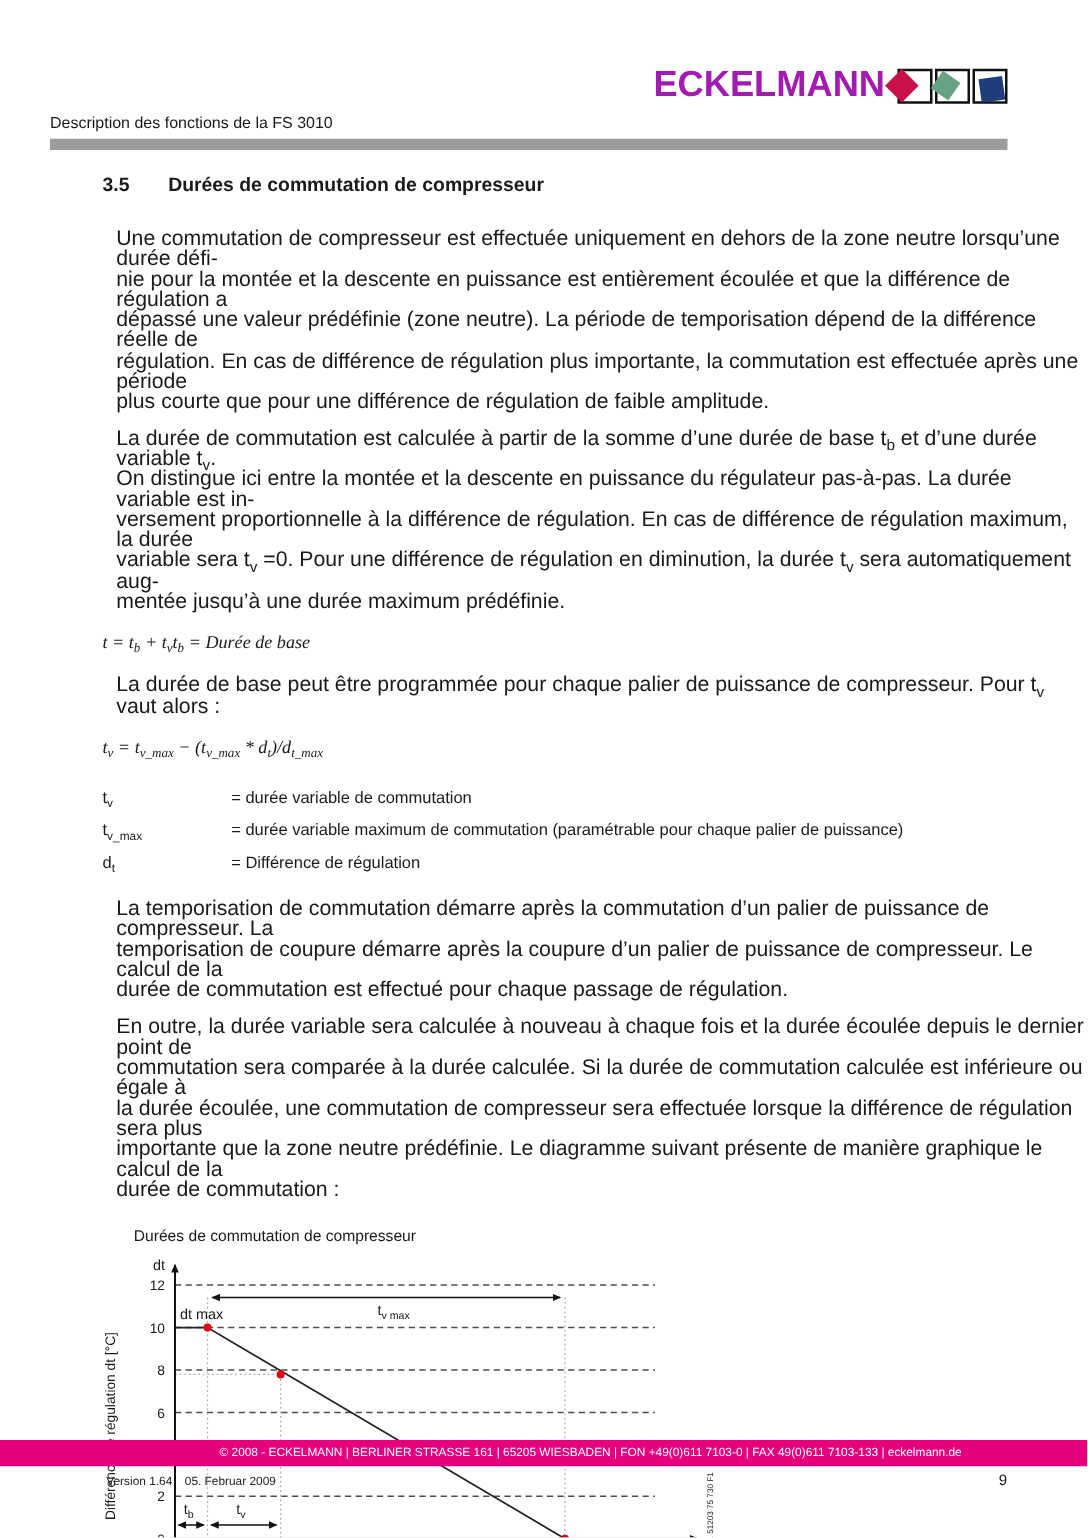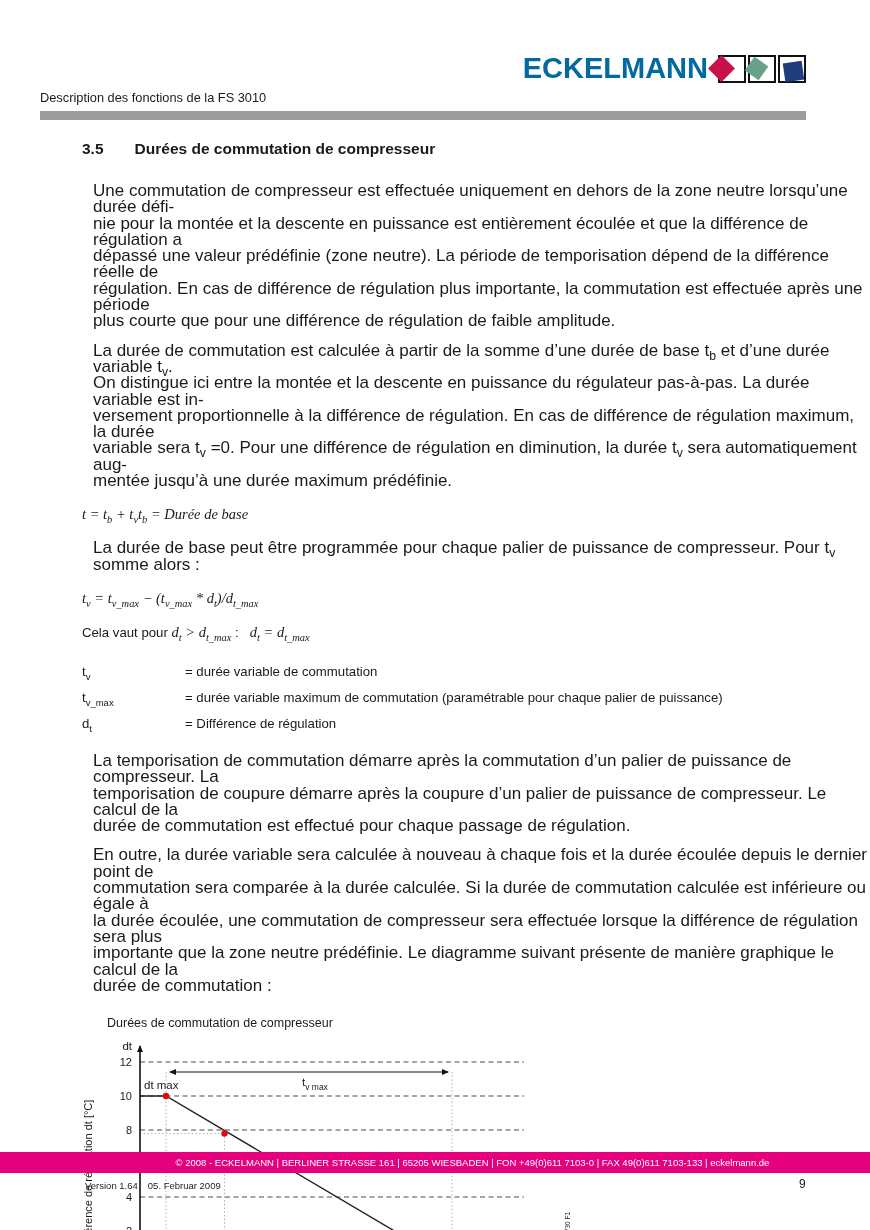--- a/index.html
+++ b/index.html
@@ -1,20 +1,20 @@
 <!DOCTYPE html>
 <html><head>
 <meta charset="utf-8">
 <style>
   html,body{margin:0;padding:0;background:#fff;}
   .page{position:relative;width:870px;height:1230px;background:#fff;overflow:hidden;
         font-family:"Liberation Sans",sans-serif;color:#1a1a1a;}
   
   .logo{position:absolute;top:52px;right:64px;display:flex;align-items:center;}
-  .logo-text{font-size:29px;font-weight:bold;letter-spacing:0px;color:#0369a1;margin-right:8px;}
+  .logo-text{font-size:29px;font-weight:bold;letter-spacing:0px;color:#a21caf;margin-right:8px;}
   .logo-mark{display:flex;}
   .lbox{position:relative;width:24px;height:24px;border:2px solid #111;margin-left:2px;background:#fff;}
   .dia{position:absolute;display:block;}
   .dia.red{width:19px;height:19px;background:#c8104b;transform:rotate(45deg);left:-8px;top:2px;}
   .dia.green{width:17px;height:17px;background:#68a286;transform:rotate(35deg);left:-2px;top:3px;}
   .dia.blue{width:19px;height:19px;background:#1f3c7b;transform:rotate(-8deg);left:4px;top:5px;}
   .header-title{position:absolute;left:40px;top:90px;font-size:12.8px;}
   .header-rule{position:absolute;left:40px;top:111px;width:766px;height:9px;background:#9c9c9c;}
   
   .content{position:absolute;left:82px;top:140px;width:788px;}
@@ -78,24 +78,23 @@
 On distingue ici entre la montée et la descente en puissance du régulateur pas-à-pas. La durée variable est in-
 versement proportionnelle à la différence de régulation. En cas de différence de régulation maximum, la durée
 variable sera t</span><sub>v</sub><span> =0. Pour une différence de régulation en diminution, la durée t</span><sub>v</sub><span> sera automatiquement aug-
 mentée jusqu’à une durée maximum prédéfinie.</span></p>
 
     <div class="formula-row">
       <span class="formula"><span>t = t</span><sub>b</sub><span> + t</span><sub>v</sub></span>
       <span class="formula formula-right"><span>t</span><sub>b</sub><span> = Durée de base</span></span>
     </div>
 
-    <p class="body"><span>La durée de base peut être programmée pour chaque palier de puissance de compresseur. Pour t</span><sub>v</sub><span> somme alors :</span></p>
+    <p class="body"><span>La durée de base peut être programmée pour chaque palier de puissance de compresseur. Pour t</span><sub>v</sub><span> vaut alors :</span></p>
 
     <div class="formula"><span>t</span><sub>v</sub><span> = t</span><sub>v_max</sub><span> − (t</span><sub>v_max</sub><span> * d</span><sub>t</sub><span>)/d</span><sub>t_max</sub></div>
-    <div class="formula"><span class="txt-n">Cela vaut pour </span><span>d</span><sub>t</sub><span> &gt; d</span><sub>t_max</sub><span class="txt-n"> :   </span><span>d</span><sub>t</sub><span> = d</span><sub>t_max</sub></div>
 
     <div class="defs">
       <div class="def-row">
         <span class="def-term"><span>t</span><sub>v</sub></span>
         <span>= durée variable de commutation</span>
       </div>
       <div class="def-row">
         <span class="def-term"><span>t</span><sub>v_max</sub></span>
         <span>= durée variable maximum de commutation (paramétrable pour chaque palier de puissance)</span>
       </div>

